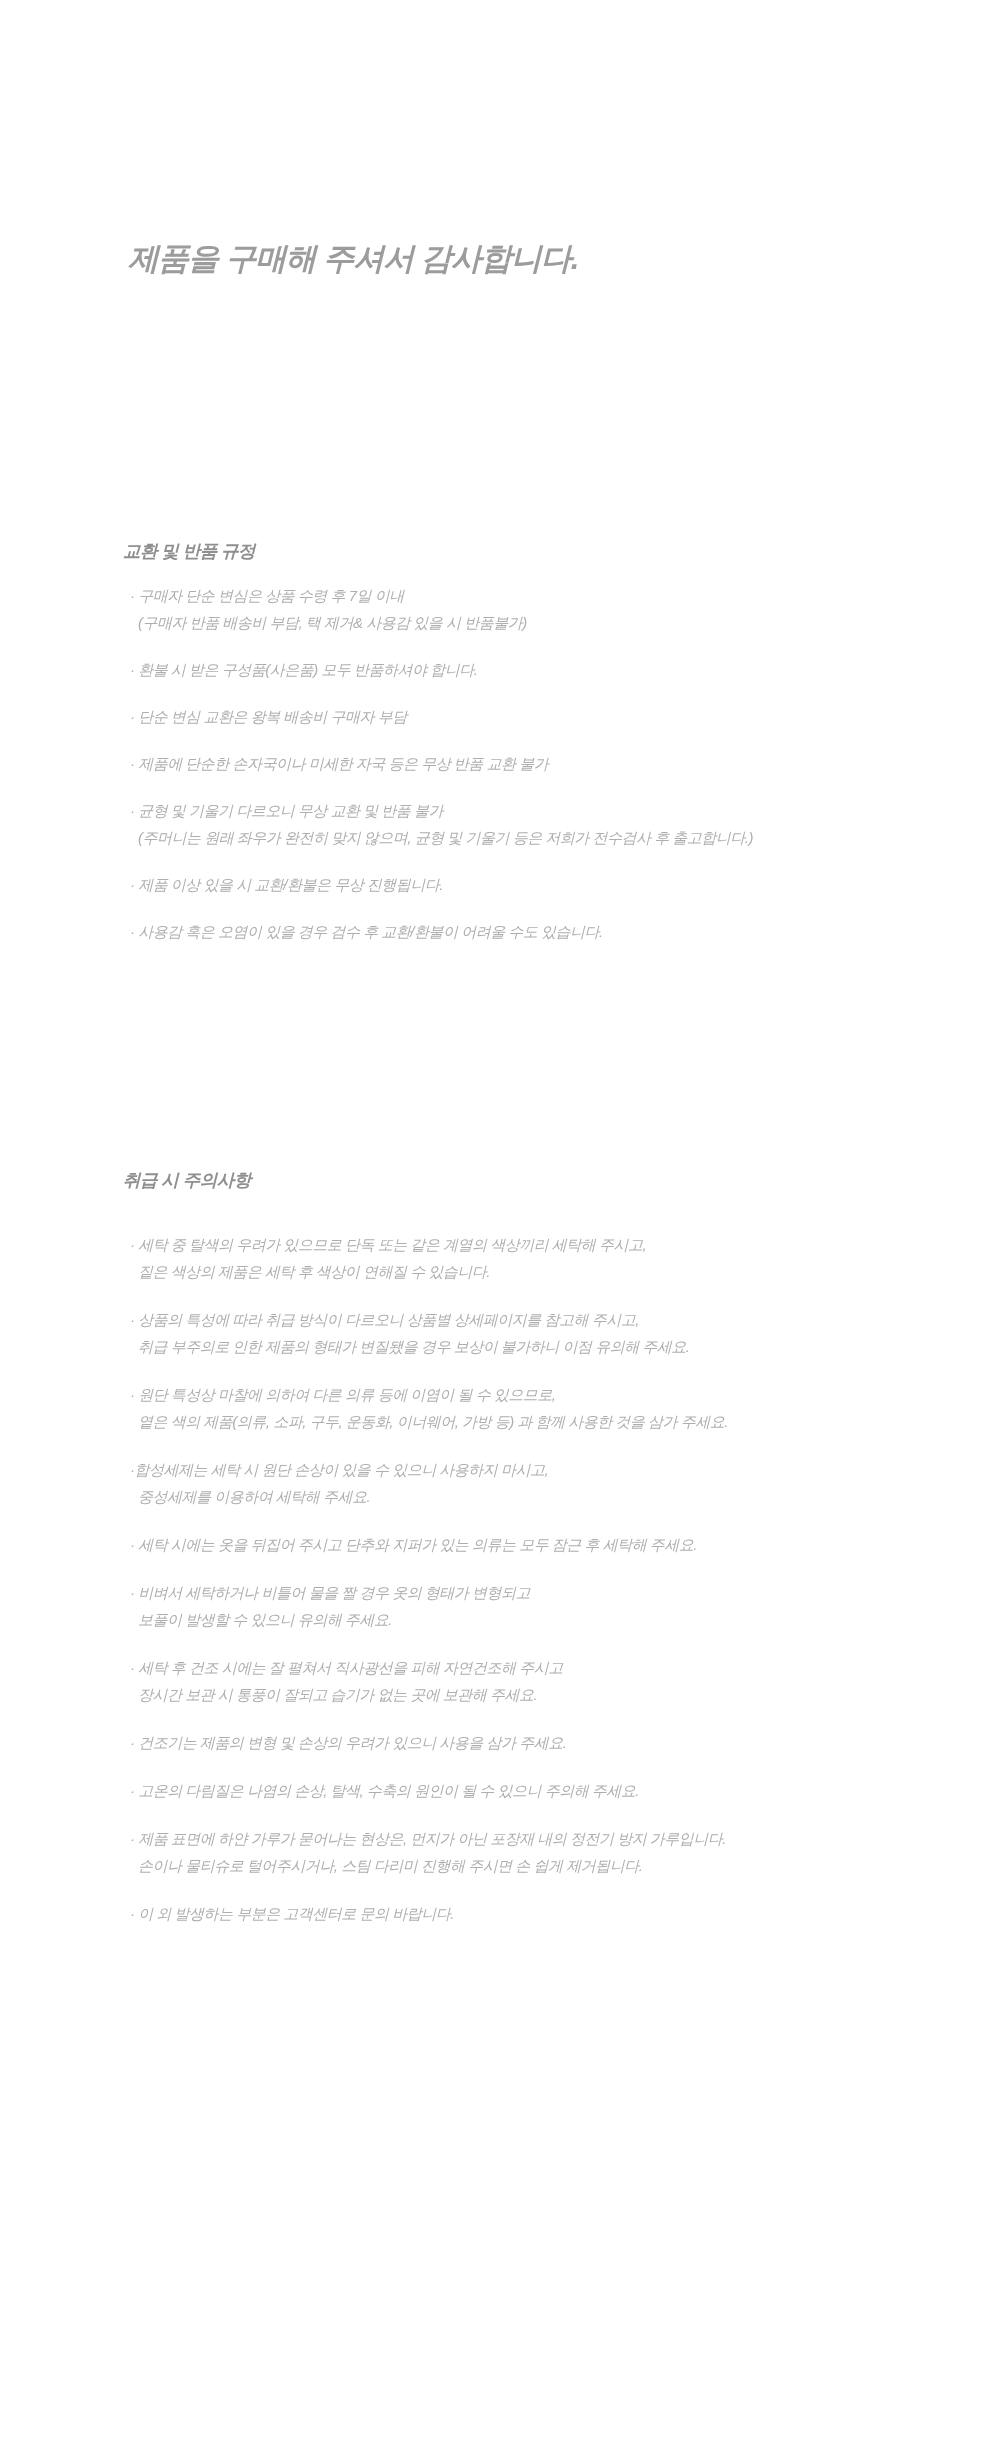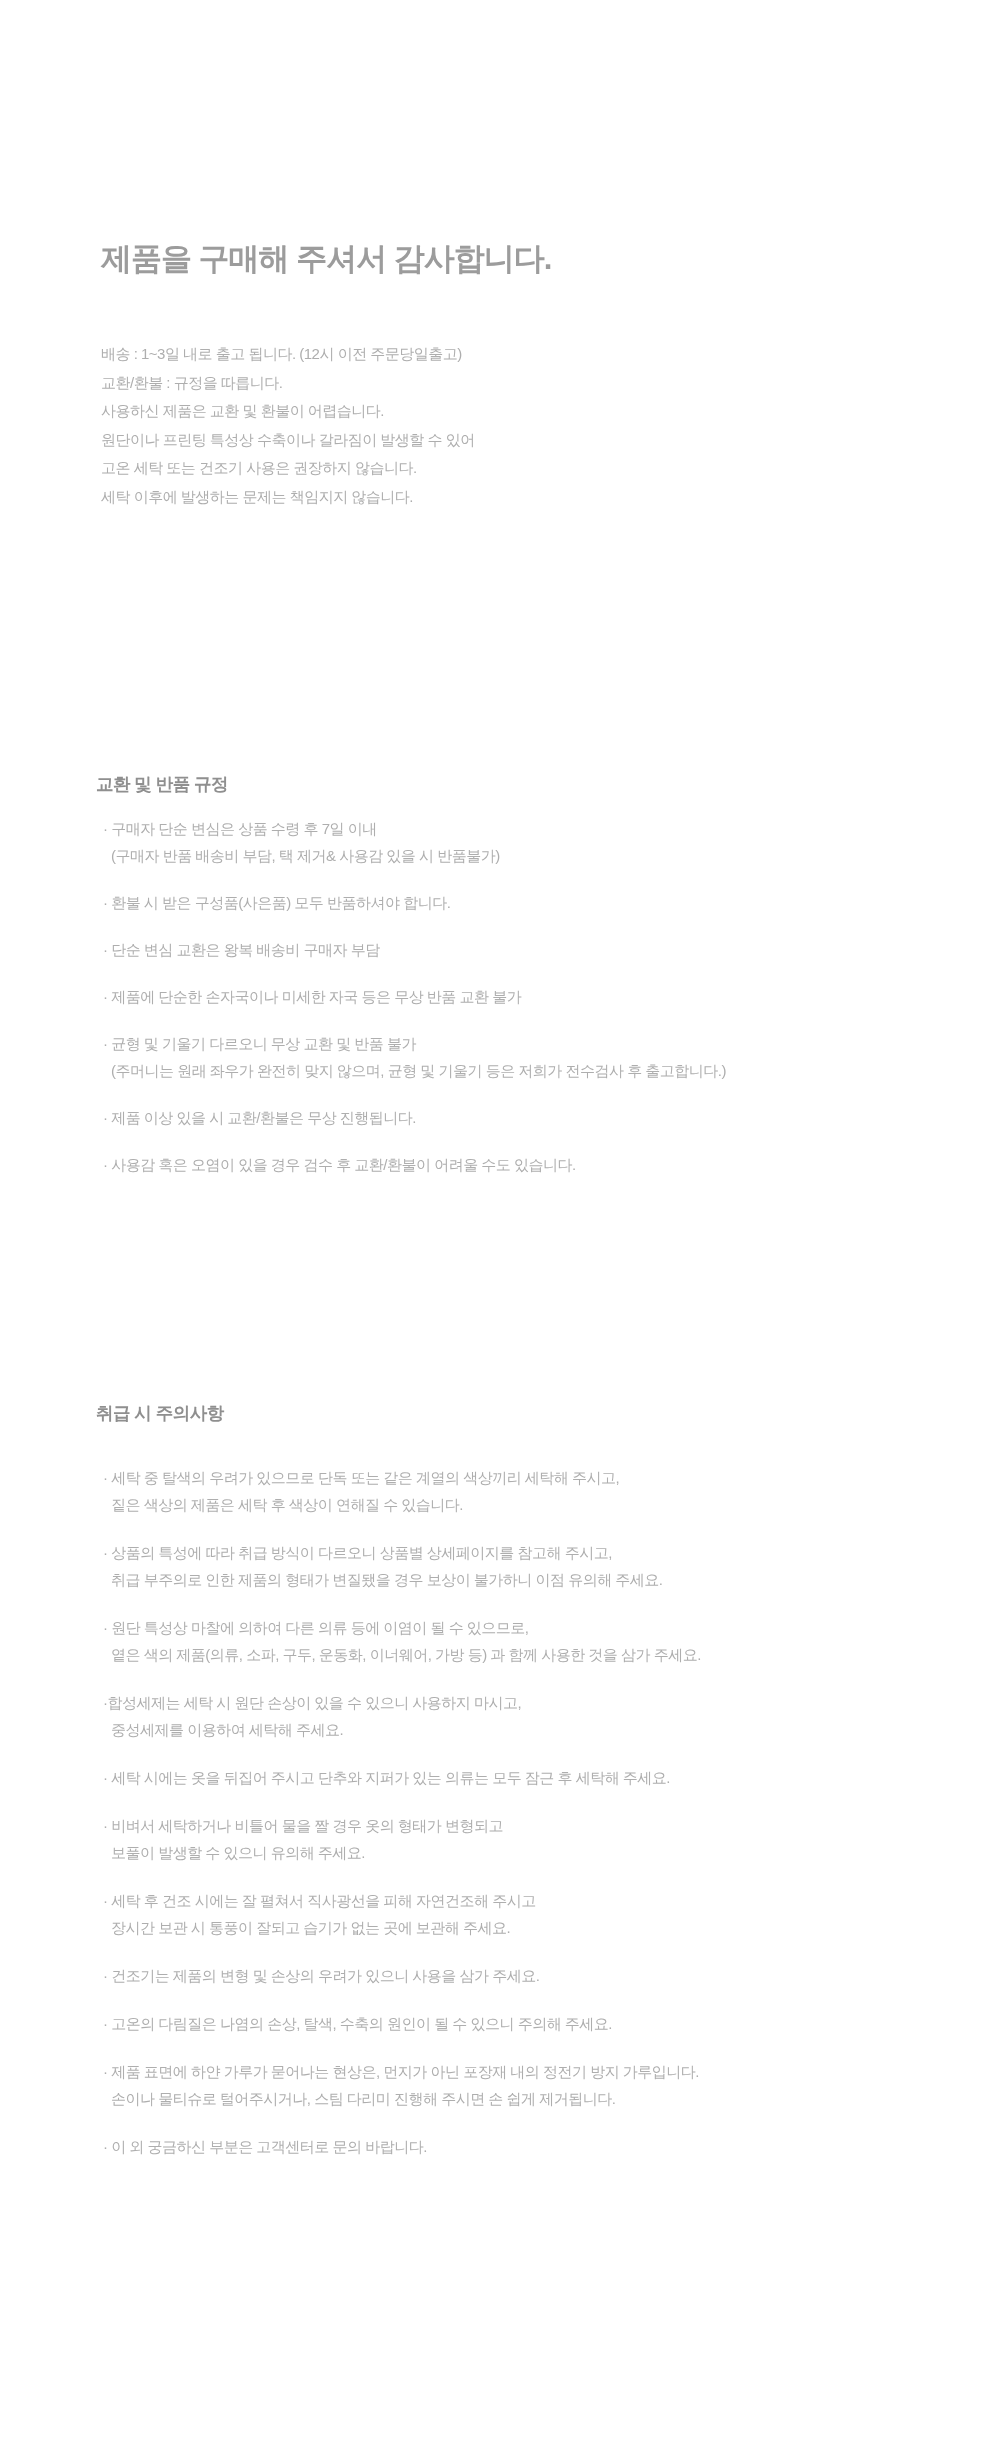--- a/index.html
+++ b/index.html
@@ -8,22 +8,23 @@
     background: #ffffff;
   }
   .page {
     position: relative;
     width: 1000px;
     height: 2449px;
     background: #ffffff;
     overflow: hidden;
     font-family: "Liberation Sans", sans-serif;
     box-sizing: border-box;
-    padding: 240px 60px 0 93px;
+    padding: 240px 60px 0 120px;
     letter-spacing: -0.5px;
+    font-style: italic;
   }
   .title {
     margin: 0 0 0 8px;
     font-size: 31px;
     line-height: 38px;
     font-weight: bold;
     letter-spacing: -1px;
     color: var(--title-color, #9c9c9c);
   }
   .intro {
@@ -54,28 +55,20 @@
   .item-list.exchange .item { margin-bottom: 20px; }
   .item-list.care .item     { margin-bottom: 21px; }
 </style>
 </head>
 <body>
 
 <div class="page">
 
   <h1 class="title">제품을 구매해 주셔서 감사합니다.</h1>
 
-  <div class="intro">
-    <div>배송 : 1~3일 내로 출고 됩니다. (12시 이전 주문당일출고)</div>
-    <div>교환/환불 : 규정을 따릅니다.</div>
-    <div>사용하신 제품은 교환 및 환불이 어렵습니다.</div>
-    <div>원단이나 프린팅 특성상 수축이나 갈라짐이 발생할 수 있어</div>
-    <div>고온 세탁 또는 건조기 사용은 권장하지 않습니다.</div>
-    <div>세탁 이후에 발생하는 문제는 책임지지 않습니다.</div>
-  </div>
 
   <h2 class="section-heading exchange">교환 및 반품 규정</h2>
 
   <div class="item-list exchange">
     <div class="item">· 구매자 단순 변심은 상품 수령 후 7일 이내
 (구매자 반품 배송비 부담, 택 제거&amp; 사용감 있을 시 반품불가)</div>
     <div class="item">· 환불 시 받은 구성품(사은품) 모두 반품하셔야 합니다.</div>
     <div class="item">· 단순 변심 교환은 왕복 배송비 구매자 부담</div>
     <div class="item">· 제품에 단순한 손자국이나 미세한 자국 등은 무상 반품 교환 불가</div>
     <div class="item">· 균형 및 기울기 다르오니 무상 교환 및 반품 불가
@@ -97,16 +90,16 @@
 중성세제를 이용하여 세탁해 주세요.</div>
     <div class="item">· 세탁 시에는 옷을 뒤집어 주시고 단추와 지퍼가 있는 의류는 모두 잠근 후 세탁해 주세요.</div>
     <div class="item">· 비벼서 세탁하거나 비틀어 물을 짤 경우 옷의 형태가 변형되고
 보풀이 발생할 수 있으니 유의해 주세요.</div>
     <div class="item">· 세탁 후 건조 시에는 잘 펼쳐서 직사광선을 피해 자연건조해 주시고
 장시간 보관 시 통풍이 잘되고 습기가 없는 곳에 보관해 주세요.</div>
     <div class="item">· 건조기는 제품의 변형 및 손상의 우려가 있으니 사용을 삼가 주세요.</div>
     <div class="item">· 고온의 다림질은 나염의 손상, 탈색, 수축의 원인이 될 수 있으니 주의해 주세요.</div>
     <div class="item">· 제품 표면에 하얀 가루가 묻어나는 현상은, 먼지가 아닌 포장재 내의 정전기 방지 가루입니다.
 손이나 물티슈로 털어주시거나, 스팀 다리미 진행해 주시면 손 쉽게 제거됩니다.</div>
-    <div class="item">· 이 외 궁금하신 부분은 고객센터로 문의 바랍니다.</div>
+    <div class="item">· 이 외 발생하는 부분은 고객센터로 문의 바랍니다.</div>
   </div>
 
 </div>
 
 </body></html>

